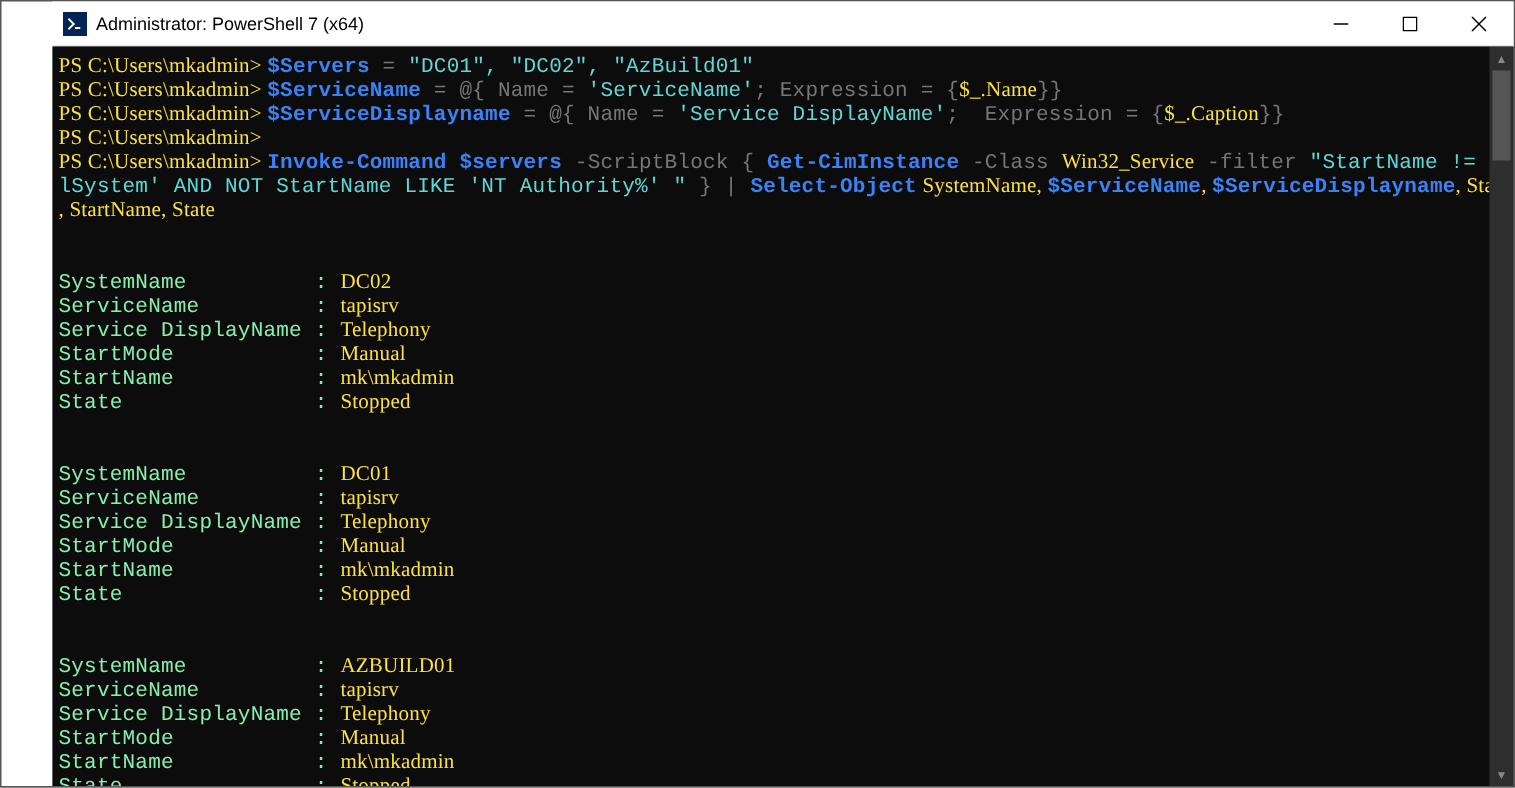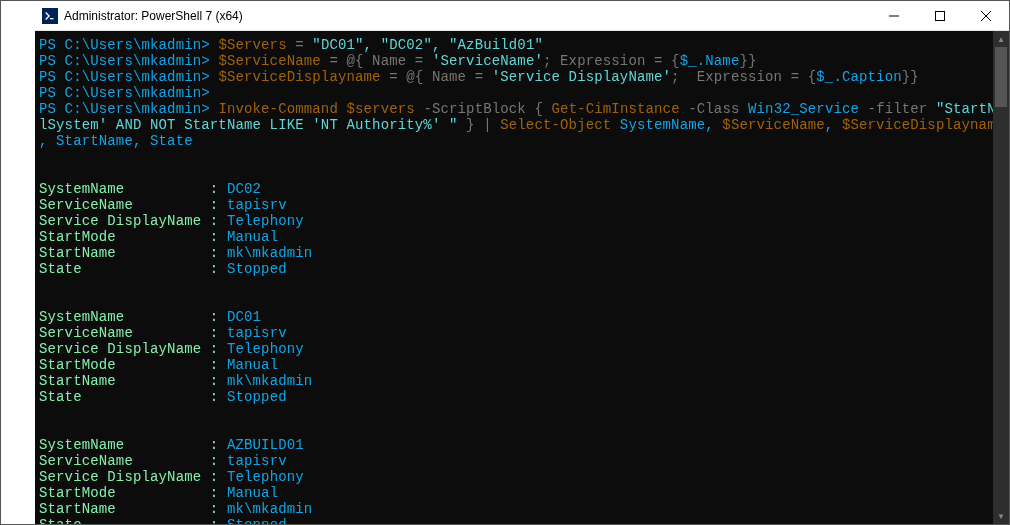--- a/index.html
+++ b/index.html
@@ -97,22 +97,22 @@
       cursor: pointer;
     }
     .scroll-thumb {
       position: absolute;
       top: 16px;
       left: 2px;
       width: 12px;
       height: 60px;
       background: #555;
     }
-    .white { color: #0ea5e9; }
-    .yellow { color: #a16207; }
+    .white { color: #fde047; font-family: Liberation Serif, serif; }
+    .yellow { color: #3b82f6; font-weight: bold; }
     .gray { color: #767676; }
     .darkgreen { color: #86efac; }
     .darkcyan { color: #61d6d6; }
   </style>
 </head>
 <body>
 
 <div class="window">
   <div class="titlebar">
     <div class="titlebar-icon">

